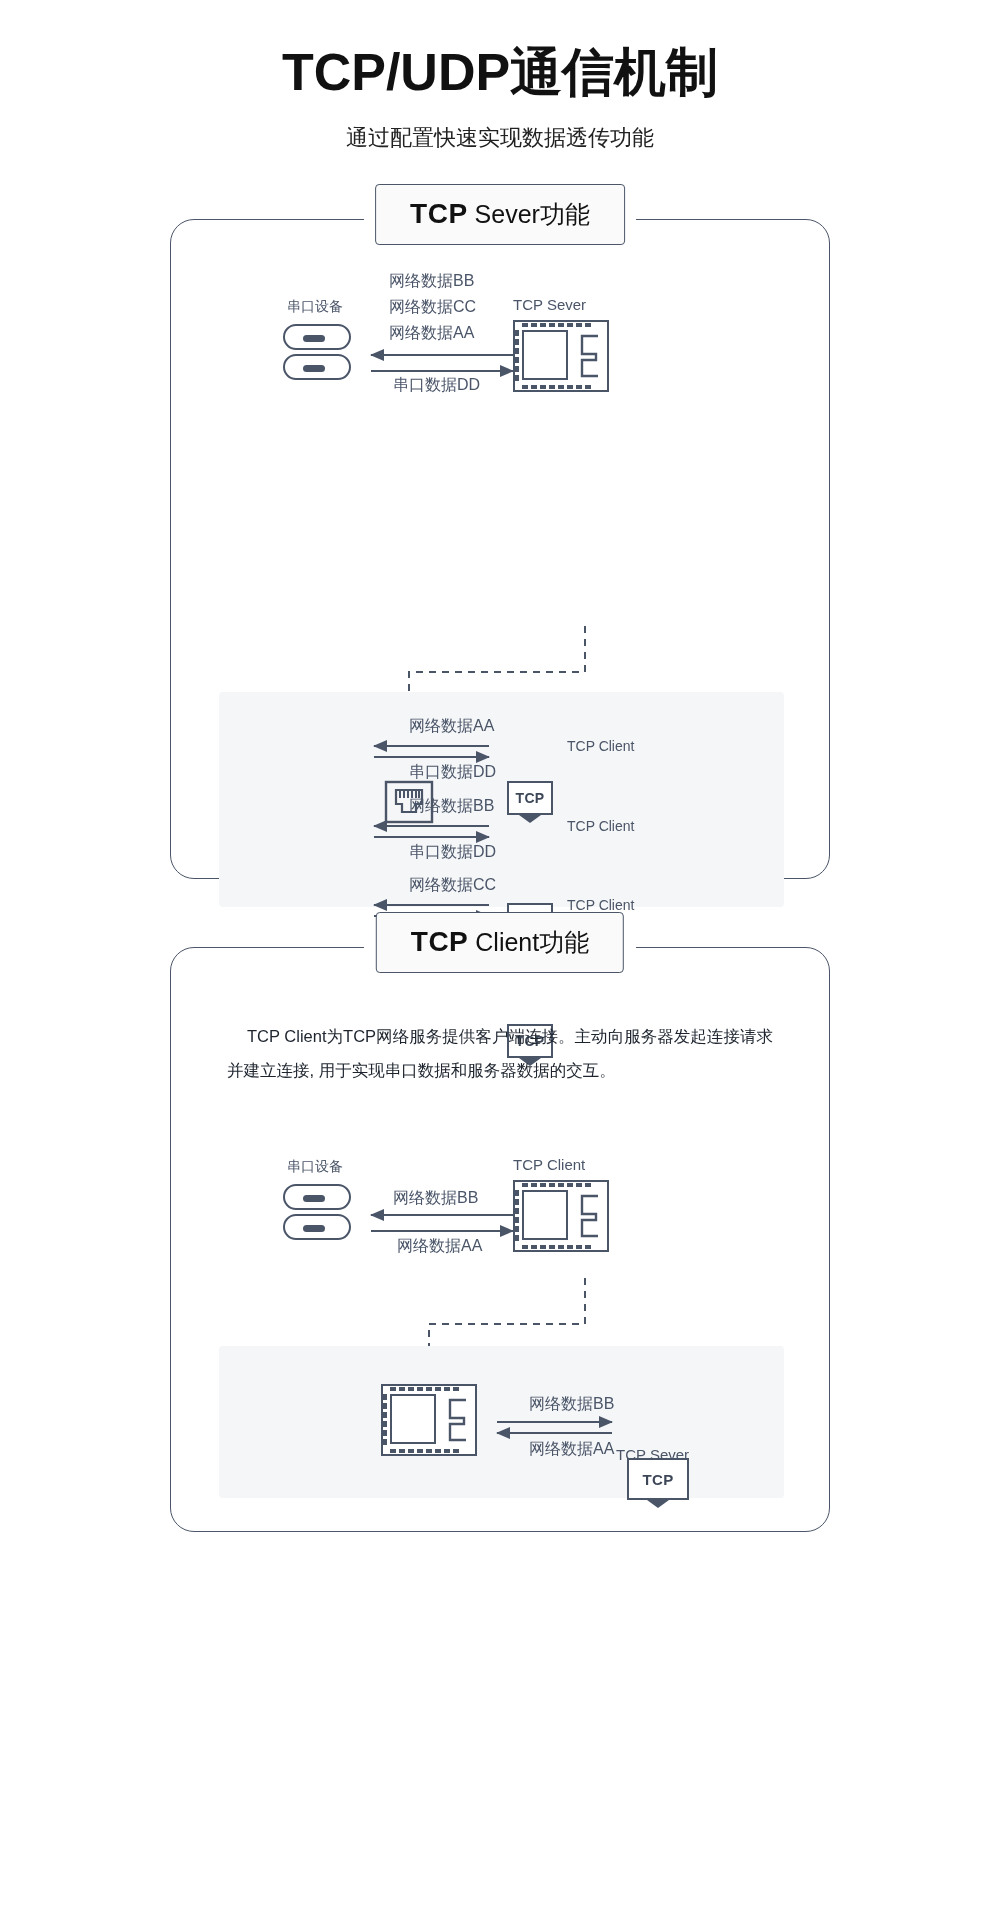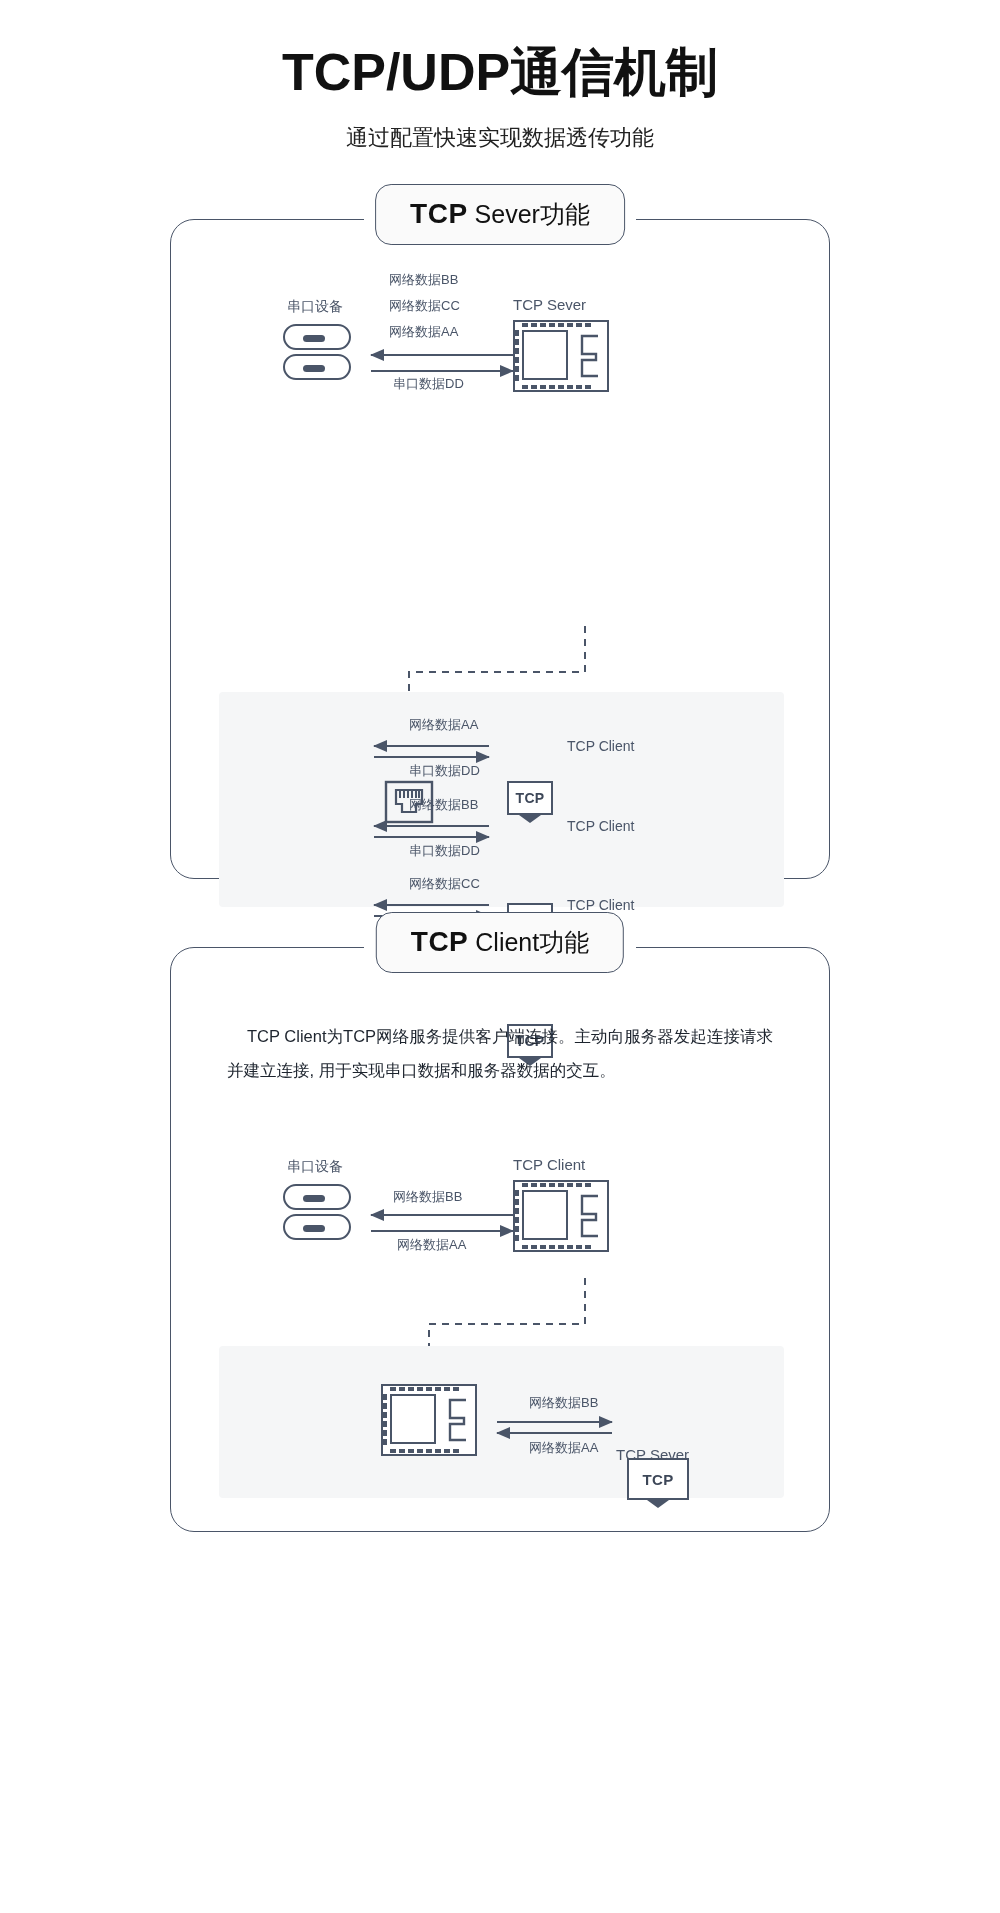--- a/index.html
+++ b/index.html
@@ -30,21 +30,21 @@
     border-radius:24px;
   }
   #card-tcp-server{ margin-top:66px; height:660px; }
   #card-tcp-client{ margin-top:68px; height:585px; }
 
   .card-badge{
     position:absolute;
     top:-36px; left:50%; transform:translateX(-50%);
     background:#fafafa;
     border:1.5px solid #4a5568;
-    border-radius:16px;
+    border-radius:4px;
     padding:13px 34px;
     white-space:nowrap;
     z-index:3;
   }
   .card-badge .b-strong{ font-size:28px; font-weight:bold; color:#111; letter-spacing:.5px;}
   .card-badge .b-rest{ font-size:25px; font-weight:400; color:#111; margin-left:7px;}
   
   .badge-mask{
     position:absolute; top:-3px; left:50%; transform:translateX(-50%);
     width:272px; height:6px; background:#ffffff; z-index:2;
@@ -58,21 +58,21 @@
     text-indent:20px;
     text-align:justify;
   }
 
   
   .diagram{ position:relative; width:100%; }
   .lbl{
     font-size:14px; color:#4a5568; white-space:nowrap;
     position:absolute;
   }
-  .lbl-sm{ font-size:13px; }
+  .lbl-sm{ font-size:16px; }
   .abs{ position:absolute; }
 
   
   .serial-dev{ width:68px; }
   .serial-pill{
     width:68px; height:26px; border:2px solid #4a5568; border-radius:13px;
     position:relative; background:#fff;
   }
   .serial-pill + .serial-pill{ margin-top:4px; }
   .serial-pill::after{

